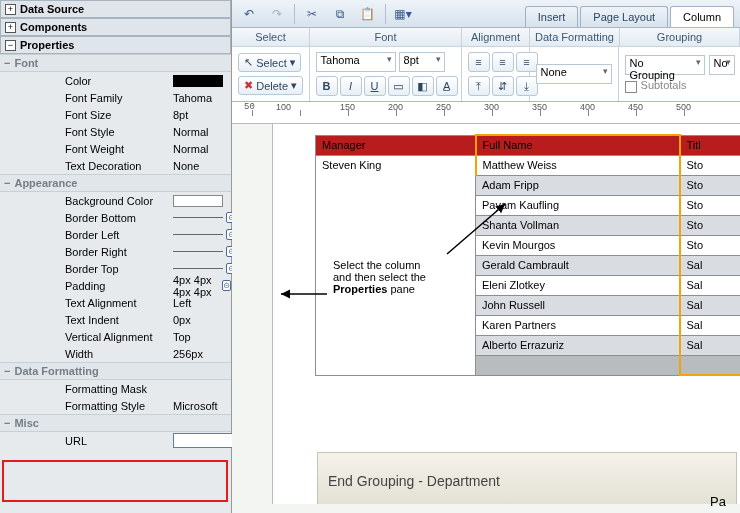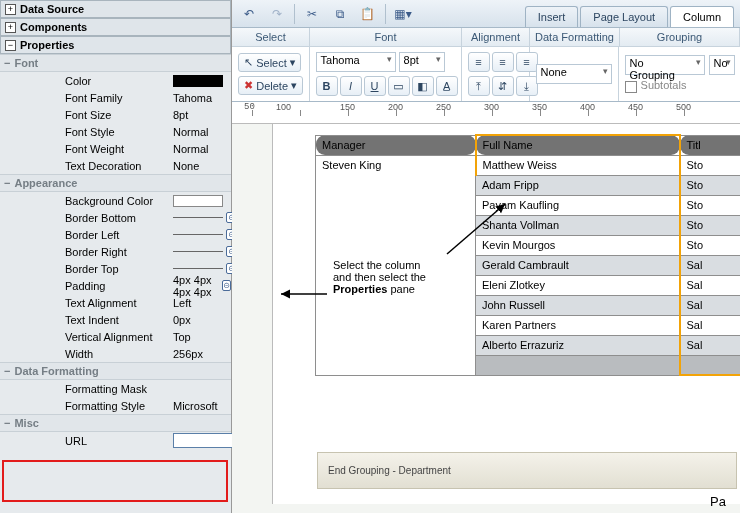--- a/index.html
+++ b/index.html
@@ -169,39 +169,38 @@
     font-size:11px;
   }
   table.dg th, table.dg td {
     border:1px solid #8e8e8e;
     padding:3px 6px;
     text-align:left;
     background:#fff;
     height:20px;
   }
   table.dg th {
-    background:#737373;
+    background:#b91c1c;
     font-weight:normal;
-    border-radius:9px;
   }
   table.dg tr.alt td { background:#d9dde1; }
   .sel-col th:nth-child(2), .sel-col td:nth-child(2){
     border-left:2px solid #f2a308;
     border-right:2px solid #f2a308;
   }
   .sel-col thead th:nth-child(2){ border-top:2px solid #f2a308;}
   .sel-col tr:last-child td:nth-child(2){ border-bottom:2px solid #f2a308;}
   .greyrow td{ background:#b9bcbf !important; height:18px;}
   .endgroup {
     margin:30px 0 0 44px;
     width:420px;
     background:linear-gradient(#f4f2ea,#e2dfd2);
     border:1px solid #c7c3b0;
-    padding:12px 10px;
-    font-size:10px;
+    padding:20px 10px;
+    font-size:14px;
     color:#444;
   }
   .annot {
     position:absolute;
     font-size:11px;
     color:#000;
     width:160px;
   }
   .arrow-svg{position:absolute; pointer-events:none;}
   .footer-page{

